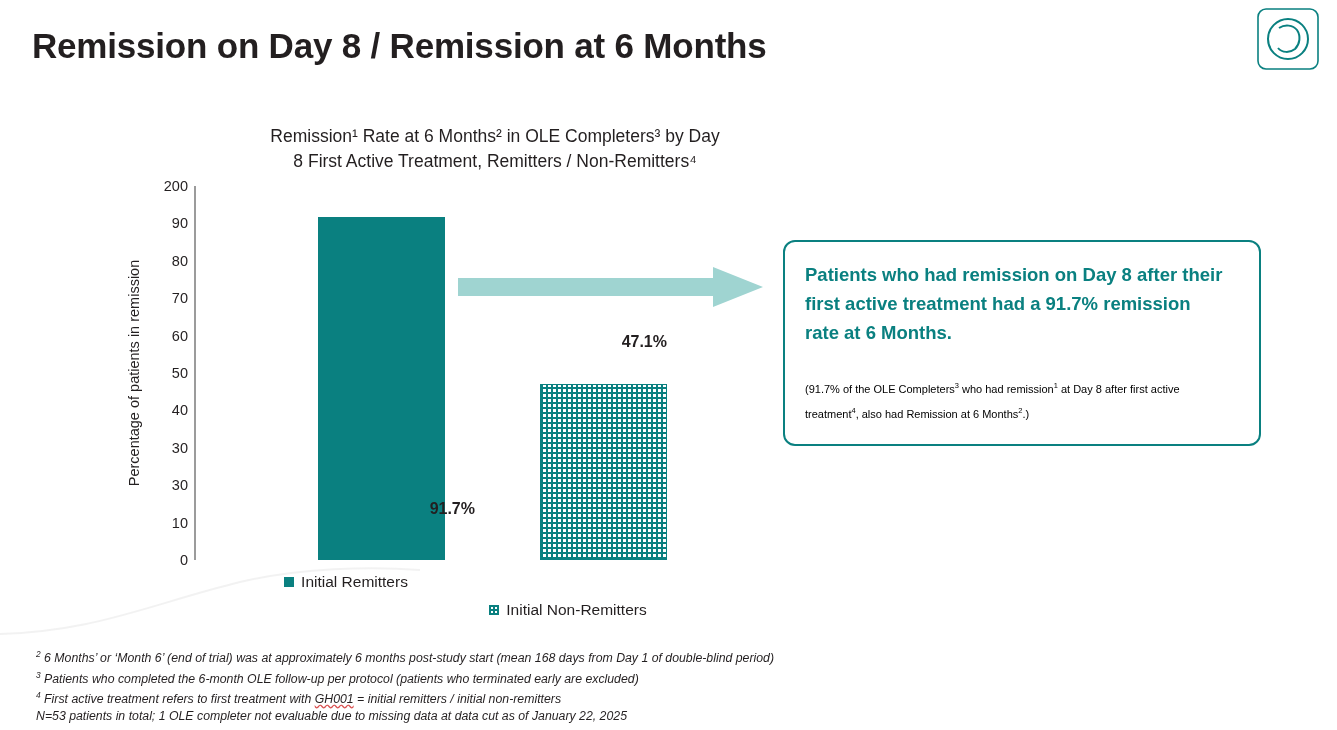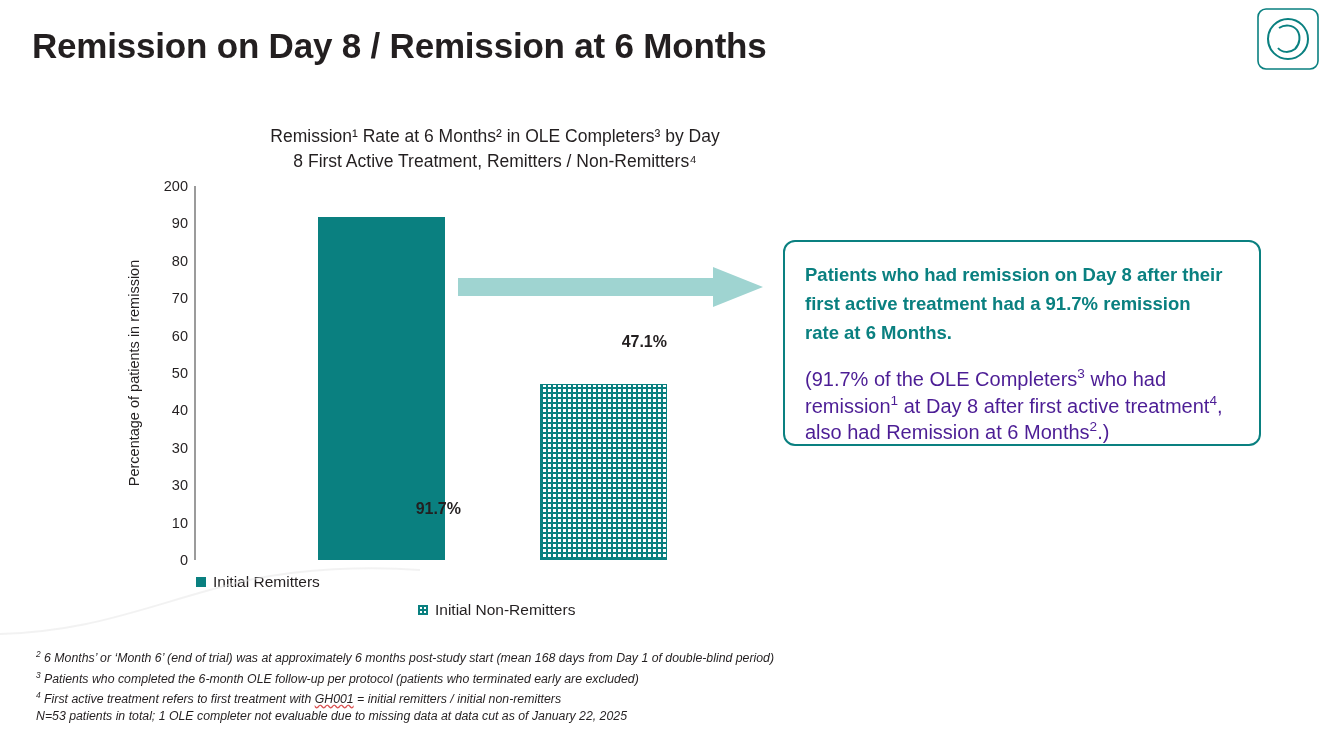--- a/index.html
+++ b/index.html
@@ -127,20 +127,21 @@
   
   .legend {
     position: absolute;
     left: 196px;
     top: 571px;
     width: 620px;
     height: 60px;
   }
   .legend-item {
     position: absolute;
+    text-align: center;
     font-size: 15.5px;
     color: #231f20;
     line-height: 21px;
   }
   .legend-swatch {
     display: inline-block;
     width: 10px;
     height: 10px;
     margin-right: 7px;
     vertical-align: baseline;
@@ -178,24 +179,24 @@
     box-sizing: border-box;
     padding: 18px 32px 10px 20px;
   }
   .callout-head {
     font-size: 18.5px;
     font-weight: bold;
     color: #0a8080;
     line-height: 29px;
   }
   .callout-body {
-    margin-top: 16px;
-    font-size: 20px;
+    margin-top: 28px;
+    font-size: 11px;
     line-height: 22px;
-    color: #4c1d95;
+    color: #000000;
   }
 
   
   .footnotes {
     position: absolute;
     left: 36px;
     top: 646px;
     width: 1200px;
     font-size: 12.3px;
     font-style: italic;
@@ -255,21 +256,21 @@
     <div class="y-tick" style="top:299.2px">30</div>
     <div class="y-tick" style="top:336.6px">10</div>
     <div class="y-tick" style="top:374px">0</div>
   </div>
 
   <div class="axis-line"></div>
 
   <div class="bars-area">
 
     <div class="bar bar-solid" style="left:122px; width:127px; height:343px;"></div>
-    <div class="bar-value" style="left:118px; width:127px; top:314px;padding-left:20px;">91.7%</div>
+    <div class="bar-value" style="left:132px; width:127px; top:314px;padding-left:20px;">91.7%</div>
 
     <div class="bar bar-hatch" style="left:344px; width:127px; height:176px;"></div>
     <div class="bar-value" style="left:344px; width:127px; top:147px;">47.1%</div>
   </div>
 </div>
 
 <div class="legend">
   <div class="legend-item" style="left:0px; width:300px;">
     <div>
       <span class="legend-swatch sw-solid"></span><span>Initial Remitters</span>

